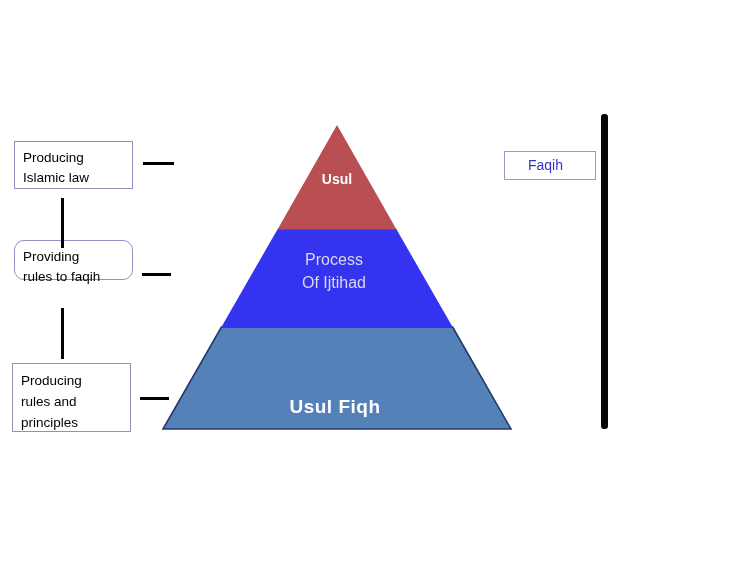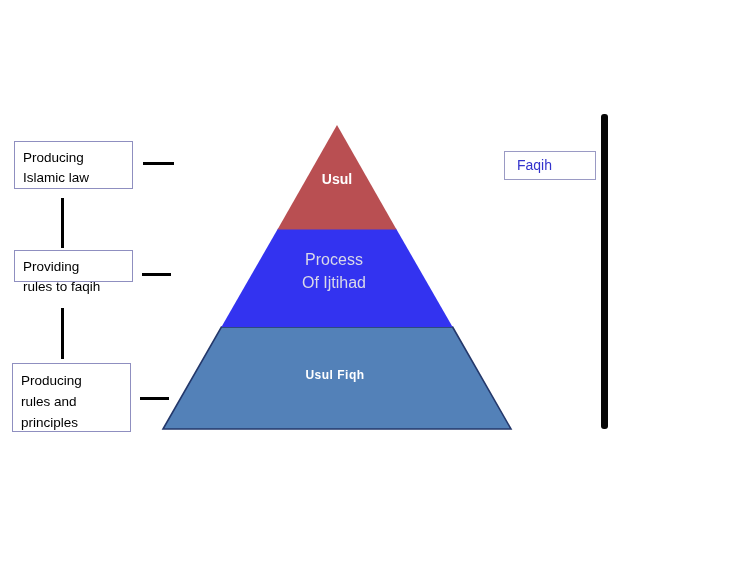--- a/index.html
+++ b/index.html
@@ -23,36 +23,36 @@
     white-space:pre-line;
   }
   .right-box{
     position:absolute;
     box-sizing:border-box;
     border:1px solid #9a9ac4;
     color:#3333cc;
     background:#ffffff;
     font-size:14px;
     line-height:27px;
-    padding-left:12px;
+    padding-left:23px;
     white-space:pre-line;
   }
   
   .vline{position:absolute;width:3px;background:#000000;}
   .hdash{position:absolute;height:3px;background:#000000;}
   
   #pyramid-svg{position:absolute;left:0;top:0;}
   .pyr-label{
     position:absolute;
     text-align:center;
     white-space:pre-line;
   }
   .pyr-label.fiqh{color:#ffffff;font-weight:bold;font-size:14px;}
   .pyr-label.ijtihad{color:#d9d9e8;font-size:16px;line-height:23px;}
-  .pyr-label.usul{color:#ffffff;font-weight:bold;font-size:12px;letter-spacing:.5px;}
+  .pyr-label.usul{color:#ffffff;font-weight:bold;font-size:19px;letter-spacing:.5px;margin-top:28px;}
   
   .black-bar{
     position:absolute;
     background:#050505;
     border-radius:3px;
   }
 </style>
 </head>
 <body>
 
@@ -67,21 +67,21 @@
     <polygon points="337,125 396.5,229.5 277.5,229.5" fill="#b94f52"></polygon>
   </svg>
 
   <div class="pyr-label fiqh" style="left:287px;top:171px;width:100px;">Usul</div>
   <div class="pyr-label ijtihad" style="left:254px;top:248px;width:160px;">Process
 Of Ijtihad</div>
   <div class="pyr-label usul" style="left:260px;top:368px;width:150px;">Usul Fiqh</div>
 
   <div class="label-box" style="left:14px;top:141px;width:119px;height:48px;">Producing
 Islamic law</div>
-  <div class="label-box" style="left:14px;top:250px;width:119px;height:32px;">Providing
+  <div class="label-box" style="left:14px;top:240px;width:119px;height:40px;border-radius:10px;">Providing
 rules to faqih</div>
   <div class="label-box" style="left:12px;top:363px;width:119px;height:69px;line-height:21px;">Producing
 rules and
 principles</div>
 
   <div class="vline" style="left:61px;top:198px;height:50px;"></div>
   <div class="vline" style="left:61px;top:308px;height:51px;"></div>
 
   <div class="hdash" style="left:143px;top:162px;width:31px;"></div>
   <div class="hdash" style="left:142px;top:273px;width:29px;"></div>

